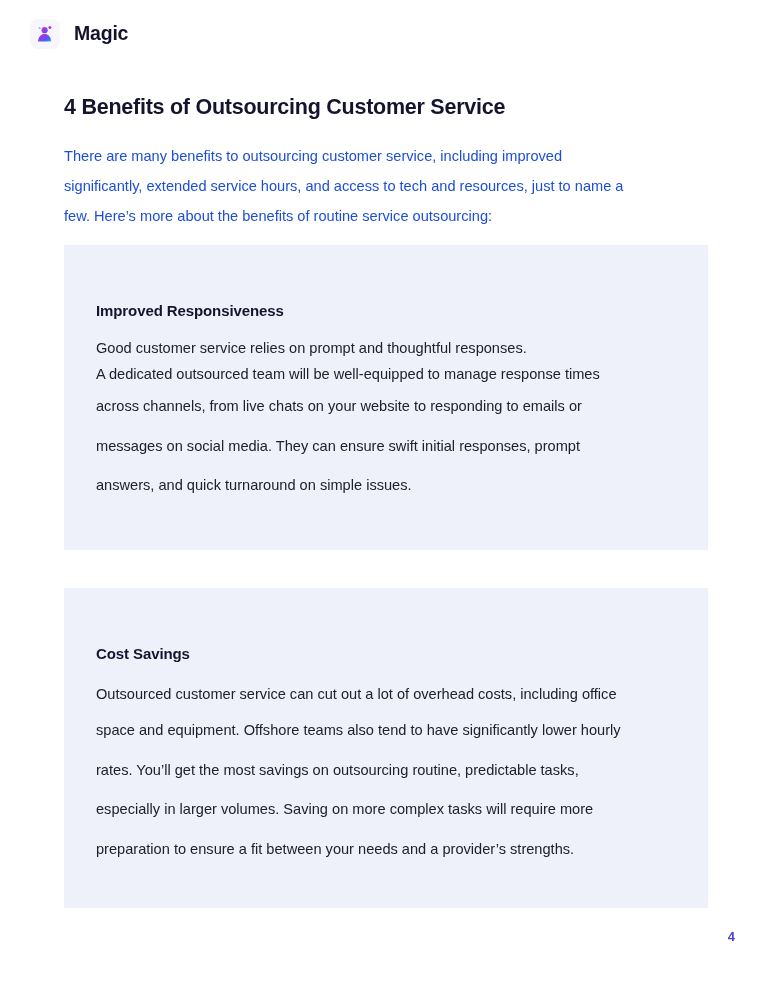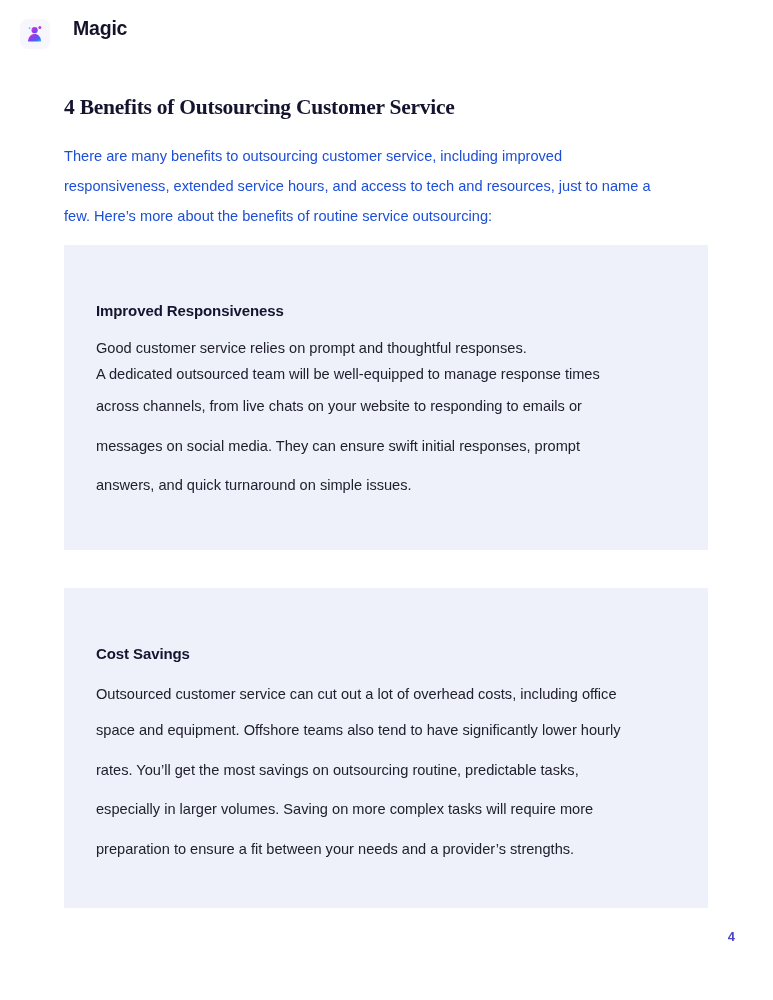--- a/index.html
+++ b/index.html
@@ -19,24 +19,25 @@
   .page {
     position: relative;
     width: 773px;
     height: 1000px;
     box-sizing: border-box;
   }
 
   
   .brand {
     position: absolute;
-    left: 20px;
+    left: 30px;
     top: 19px;
     display: flex;
-    gap: 23px;
+    align-items: center;
+    gap: 14px;
   }
   .brand-logo {
     width: 30px;
     height: 30px;
     border-radius: 8px;
     background: #f7f6fd;
     display: flex;
     align-items: center;
     justify-content: center;
     flex: 0 0 auto;
@@ -56,21 +57,20 @@
     position: absolute;
     left: 64px;
     top: 94px;
     font-size: 21.5px;
     font-weight: bold;
     color: #15142e;
     letter-spacing: -0.25px;
     line-height: 1.25;
     margin: 0;
     white-space: nowrap;
-    font-family: Liberation Serif, serif;
   }
 
   
   .intro {
     position: absolute;
     left: 64px;
     top: 141px;
     width: 634px;
     font-size: 14.6px;
     color: #1d4ed8;
@@ -171,21 +171,21 @@
         <circle cx="4.6" cy="4.1" r="0.95" fill="#2fd4e8"></circle>
       </svg>
     </span>
     <span class="brand-name">Magic</span>
   </div>
 
   <h1 class="doc-title">4 Benefits of Outsourcing Customer Service</h1>
 
   <p class="intro">
     <span class="ln">There are many benefits to outsourcing customer service, including improved</span>
-    <span class="ln">responsiveness, extended service hours, and access to tech and resources, just to name a</span>
+    <span class="ln">significantly, extended service hours, and access to tech and resources, just to name a</span>
     <span class="ln">few. Here’s more about the benefits of routine service outsourcing:</span>
   </p>
 
   <section class="card" id="card-1">
     <h2 class="card-heading">Cost Savings</h2>
     <p class="card-body">
       <span class="ln">Outsourced customer service can cut out a lot of overhead costs, including office</span>
       <span class="ln">space and equipment. Offshore teams also tend to have significantly lower hourly</span>
       <span class="ln">rates. You’ll get the most savings on outsourcing routine, predictable tasks,</span>
       <span class="ln">especially in larger volumes. Saving on more complex tasks will require more</span>

